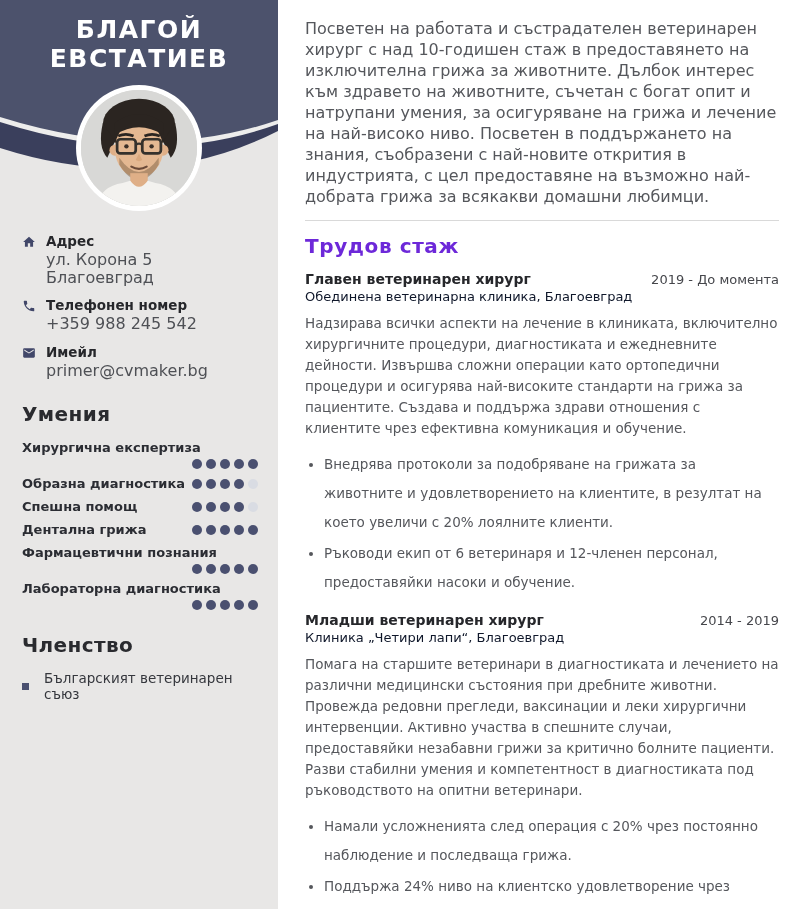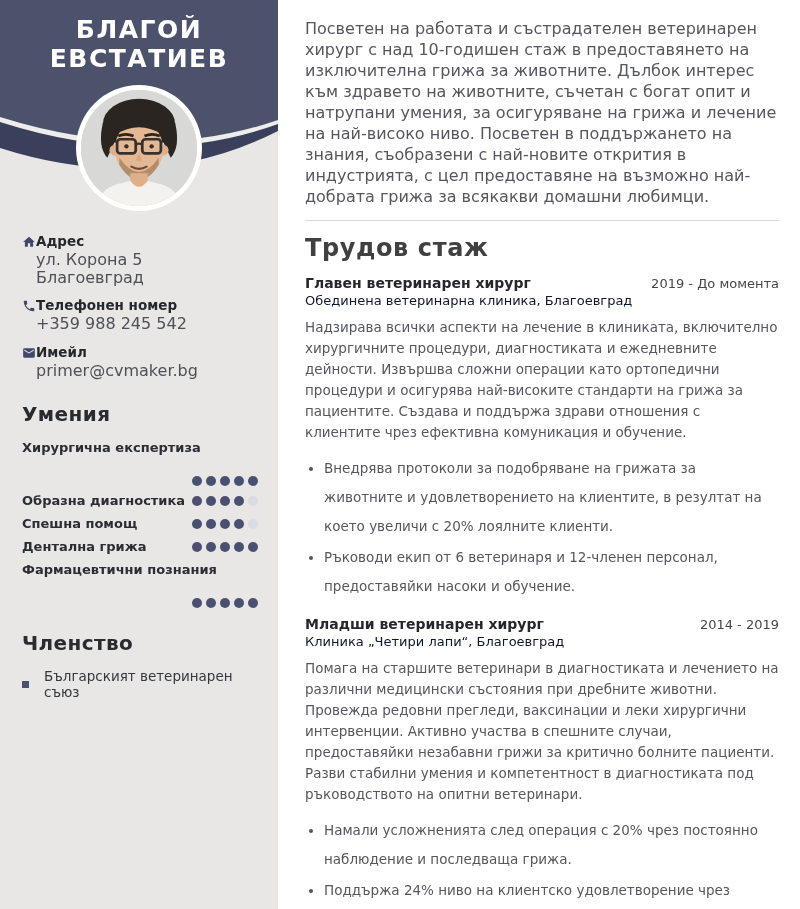--- a/index.html
+++ b/index.html
@@ -13,39 +13,39 @@
   .side-name{position:absolute;top:15px;left:0;right:0;text-align:center;color:#FFFFFF;
              font-weight:bold;font-size:25px;line-height:29px;letter-spacing:1.5px;}
   .side-name span{display:block;}
   .photo{position:absolute;top:85px;left:50%;transform:translateX(-50%);
          width:126px;height:126px;border-radius:50%;background:#FFFFFF;padding:5px;box-sizing:border-box;}
   .photo-inner{width:100%;height:100%;border-radius:50%;overflow:hidden;background:#D6D6D4;}
   .photo-inner svg{display:block;width:100%;height:100%;}
   .side-body{padding:21px 20px 20px 22px;}
   .side-heading{font-size:20px;font-weight:bold;color:#2A2B2F;margin:0 0 13px;letter-spacing:.4px;}
   .side-section{margin-bottom:23px;}
-  .contact{display:flex;margin-bottom:11px;}
+  .contact{display:flex;gap:10px;margin-bottom:11px;}
   .contact .cicon{flex:none;margin-top:2px;}
   .contact-label{font-weight:bold;font-size:13.5px;color:#26272B;margin:0 0 2px;}
   .contact-line{font-size:16px;color:#4E5055;line-height:17.5px;}
-  .skill{display:flex;flex-wrap:wrap;align-items:center;justify-content:space-between;margin-bottom:6px;row-gap:20px;}
+  .skill{display:flex;flex-wrap:wrap;align-items:center;justify-content:space-between;margin-bottom:6px;row-gap:3px;}
   .skill-name{font-weight:bold;font-size:13px;color:#2B2D33;line-height:17px;}
   .skill-dots{display:flex;gap:4px;margin-left:auto;}
   .dot{width:10px;height:10px;border-radius:50%;display:inline-block;}
   .dot.full{background:#4A5070;}
   .dot.empty{background:#D9DCE3;}
   .member{display:flex;align-items:center;gap:15px;margin-top:4px;}
   .member-square{width:7px;height:7px;background:#4A5070;flex:none;}
   .member-text{font-size:13.5px;color:#35373D;}
 
   
   .main{flex:1;padding:18px 21px 20px 27px;}
   .summary{font-size:16px;line-height:21px;color:#55575C;margin:0;}
   .divider{border:none;border-top:1px solid #D9D9D9;margin:13px 0;}
-  .section-heading{font-size:24px;font-weight:bold;color:#404040;letter-spacing:.6px;margin:0 0 13px;}
+  .section-heading{font-size:20px;font-weight:bold;color:#6d28d9;letter-spacing:.6px;margin:0 0 13px;}
   .entry{margin-bottom:15px;}
   .entry-head{display:flex;justify-content:space-between;align-items:baseline;gap:4px;}
   .entry-title{font-size:14px;font-weight:bold;color:#26272B;margin:0;}
   .entry-date{font-size:13px;color:#45464B;white-space:nowrap;flex:none;}
   .entry-org{font-size:13px;color:#0f172a;margin:2px 0 0;}
   .entry-desc{font-size:13.5px;line-height:21px;color:#55575C;margin:9px 0 0;}
   .entry ul{margin:11px 0 0;padding-left:19px;color:#55575C;}
   .entry li{font-size:13.5px;line-height:29px;margin-bottom:2px;}
 </style>
 </head>
@@ -174,20 +174,30 @@
         <div class="skill">
           <span class="skill-name">Фармацевтични познания</span>
           <span class="skill-dots">
               <span class="dot full"></span>
               <span class="dot full"></span>
               <span class="dot full"></span>
               <span class="dot full"></span>
               <span class="dot full"></span>
             </span>
         </div>
+        <div class="skill">
+          <span class="skill-name">Лабораторна диагностика</span>
+          <span class="skill-dots">
+              <span class="dot full"></span>
+              <span class="dot full"></span>
+              <span class="dot full"></span>
+              <span class="dot full"></span>
+              <span class="dot full"></span>
+            </span>
+        </div>
       </div>
 
       <div class="side-section">
         <h2 class="side-heading">Членство</h2>
         <div class="member">
           <span class="member-square"></span>
           <span class="member-text">Българският ветеринарен съюз</span>
         </div>
       </div>
 

